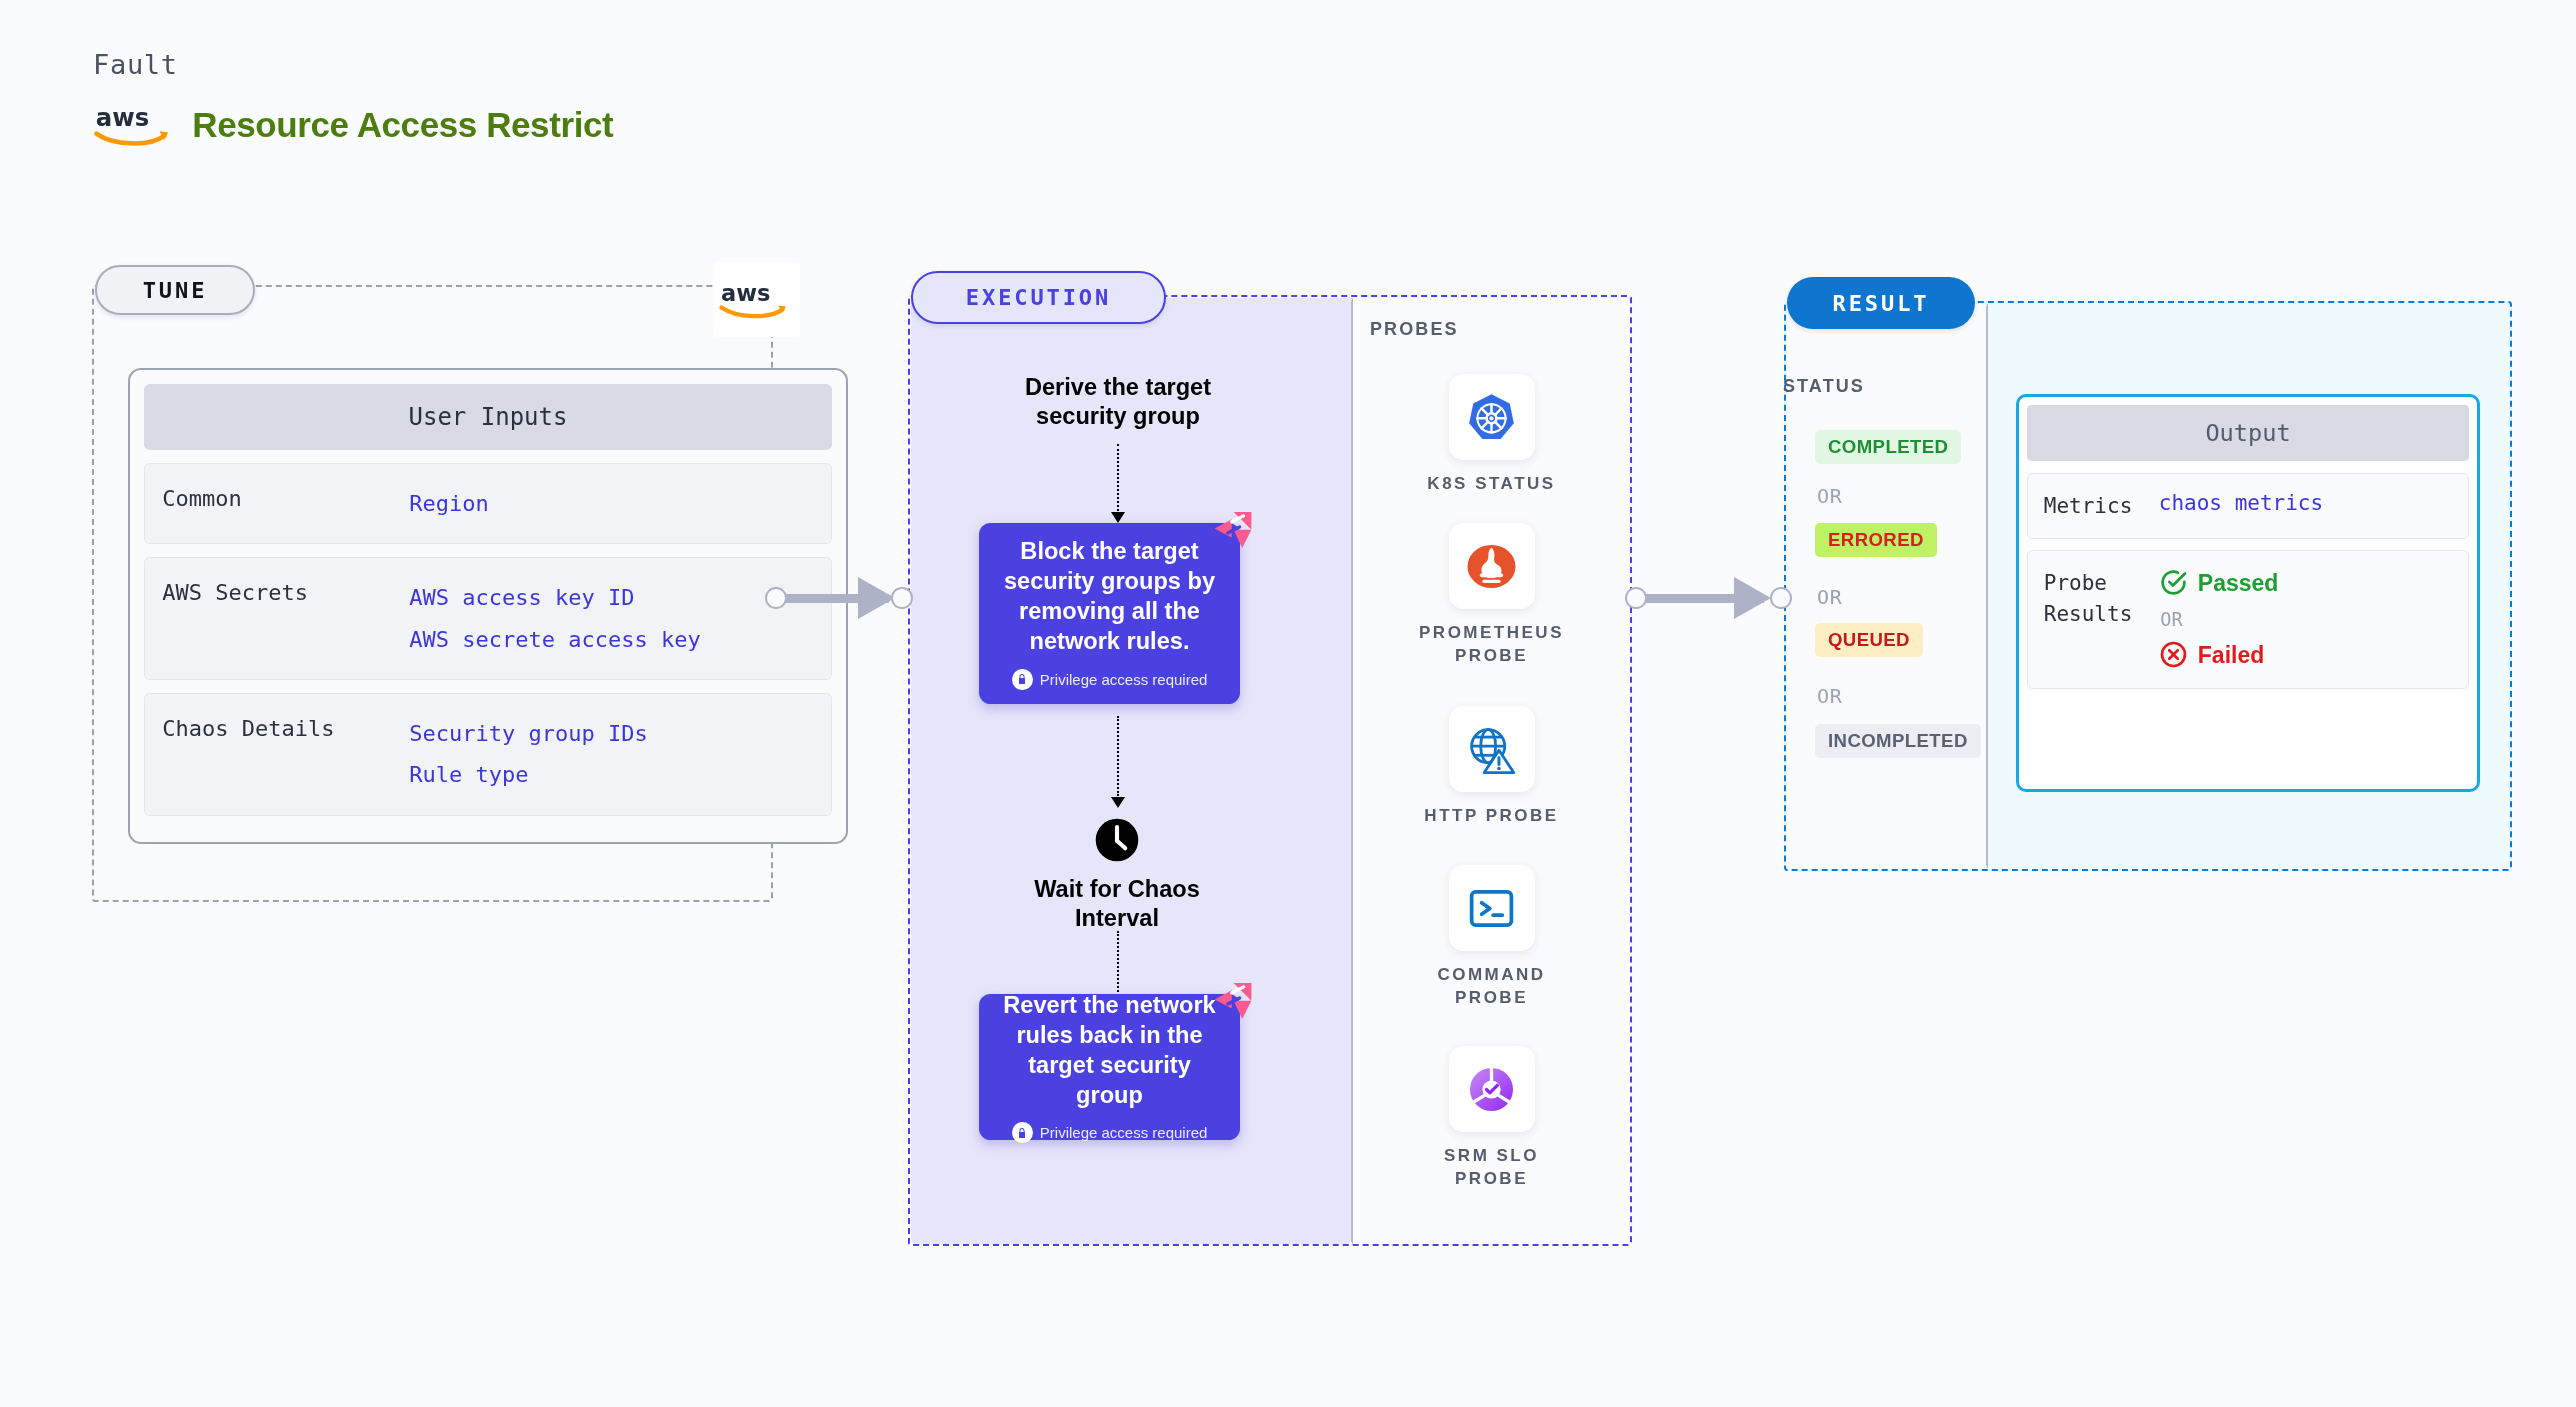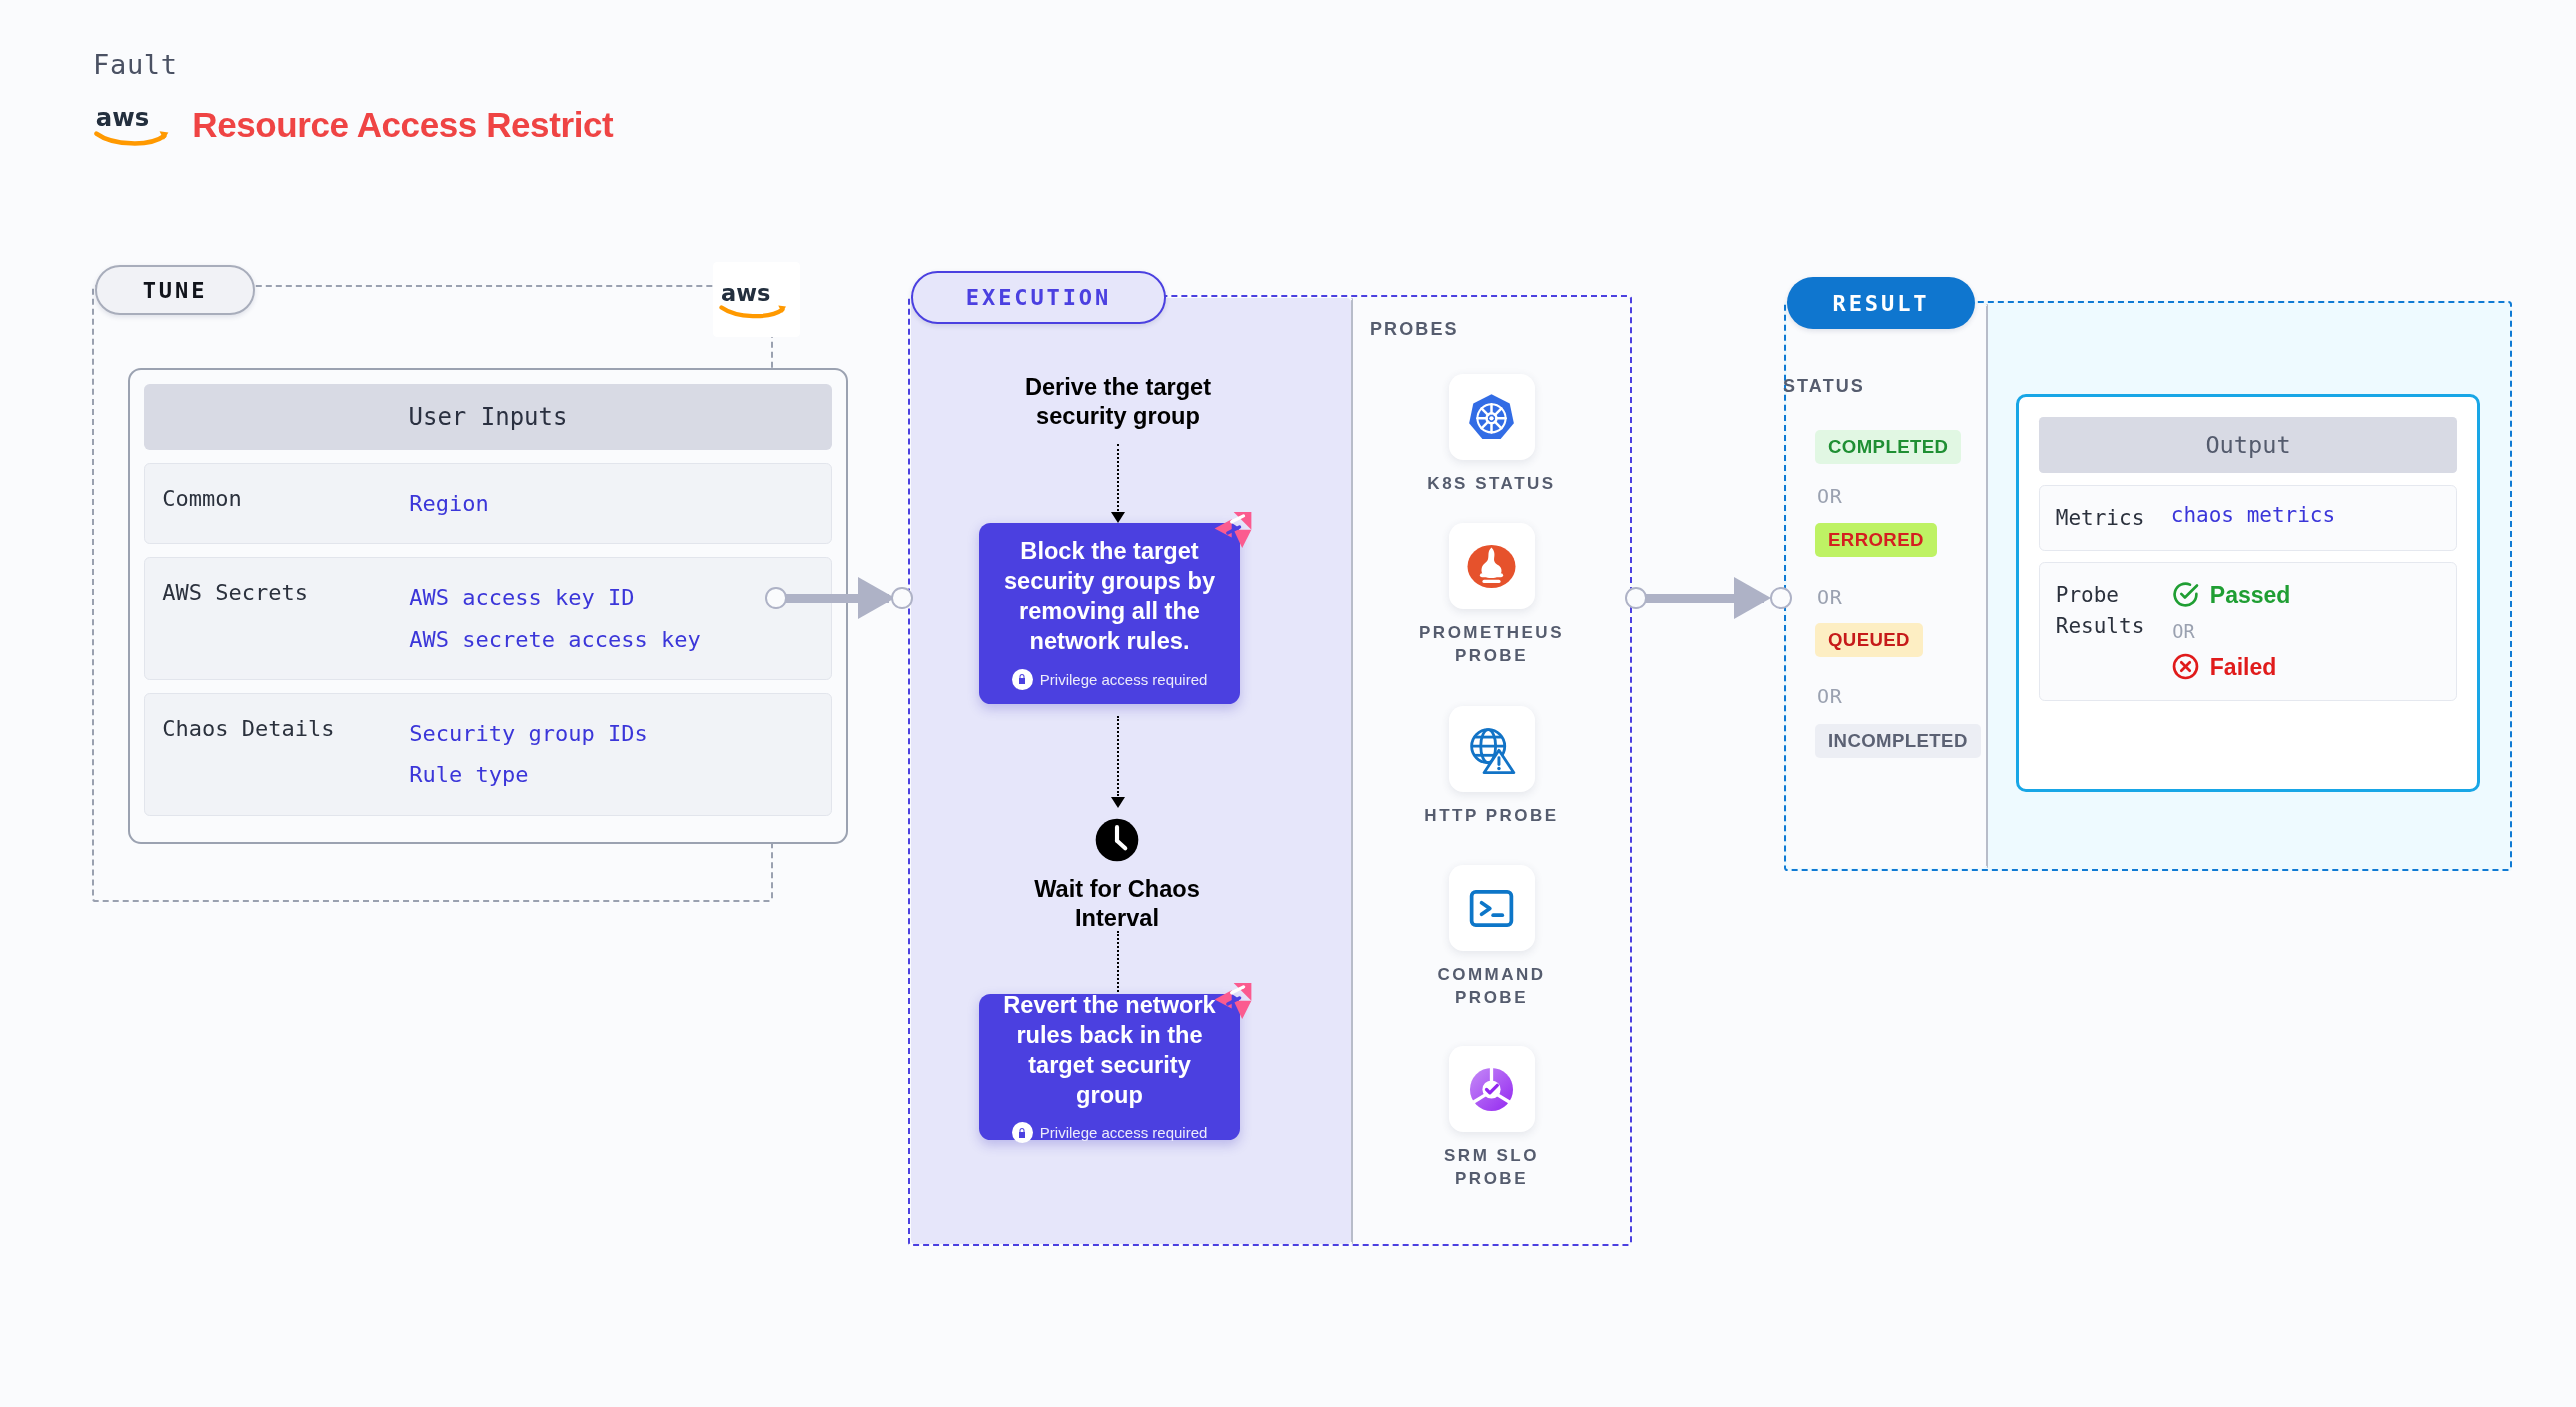--- a/index.html
+++ b/index.html
@@ -11,21 +11,21 @@
   }
 
   
   #header { position: absolute; left: 93px; top: 49px; }
   #fault-label {
     font-family: "DejaVu Sans Mono", monospace;
     font-size: 27px; color: #4a5163; letter-spacing: 0.7px;
   }
   #title-row { display: flex; align-items: center; gap: 14.3px; margin-top: 23px; }
   #aws-logo-big { width: 85px; height: 44px; }
-  #fault-title { font-size: 35px; font-weight: bold; color: #ef4444; letter-spacing: -0.4px; }
+  #fault-title { font-size: 35px; font-weight: bold; color: #4d7c0f; letter-spacing: -0.4px; }
   .panel-box { position: absolute; border-radius: 4.3px; }
   .pill {
     position: absolute; display: flex; align-items: center; justify-content: center;
     border-radius: 716px; font-family: "DejaVu Sans Mono", monospace;
     font-weight: bold; letter-spacing: 2.9px; z-index: 6;
     box-shadow: 0 2.1px 5.7px rgba(40,50,90,.13);
   }
 
   
   #tune-border {
@@ -161,21 +161,21 @@
   }
   .status-or {
     position: absolute; left: 1817px; z-index: 3;
     font-size: 20px; color: #9aa1b0; letter-spacing: 0.7px;
     font-family: "DejaVu Sans Mono", monospace;
   }
 
   #output-card {
     left: 2016px; top: 394px; width: 464px; height: 398px;
     background: #fff; border: 3.6px solid #18a6e6; border-radius: 10px;
-    padding: 20px; z-index: 4;
+    padding: 8px; z-index: 4;
   }
   #output-header {
     height: 56px; background: #d8dae4; border-radius: 4.3px;
     display: flex; align-items: center; justify-content: center;
     font-family: "DejaVu Sans Mono", monospace; font-size: 23.6px; color: #545b6d;
   }
   .out-row {
     margin-top: 11.5px; background: #fafbfd; border: 1.4px solid #e5e8ef; border-radius: 5.7px;
     display: flex; padding: 17px 15.8px;
   }

